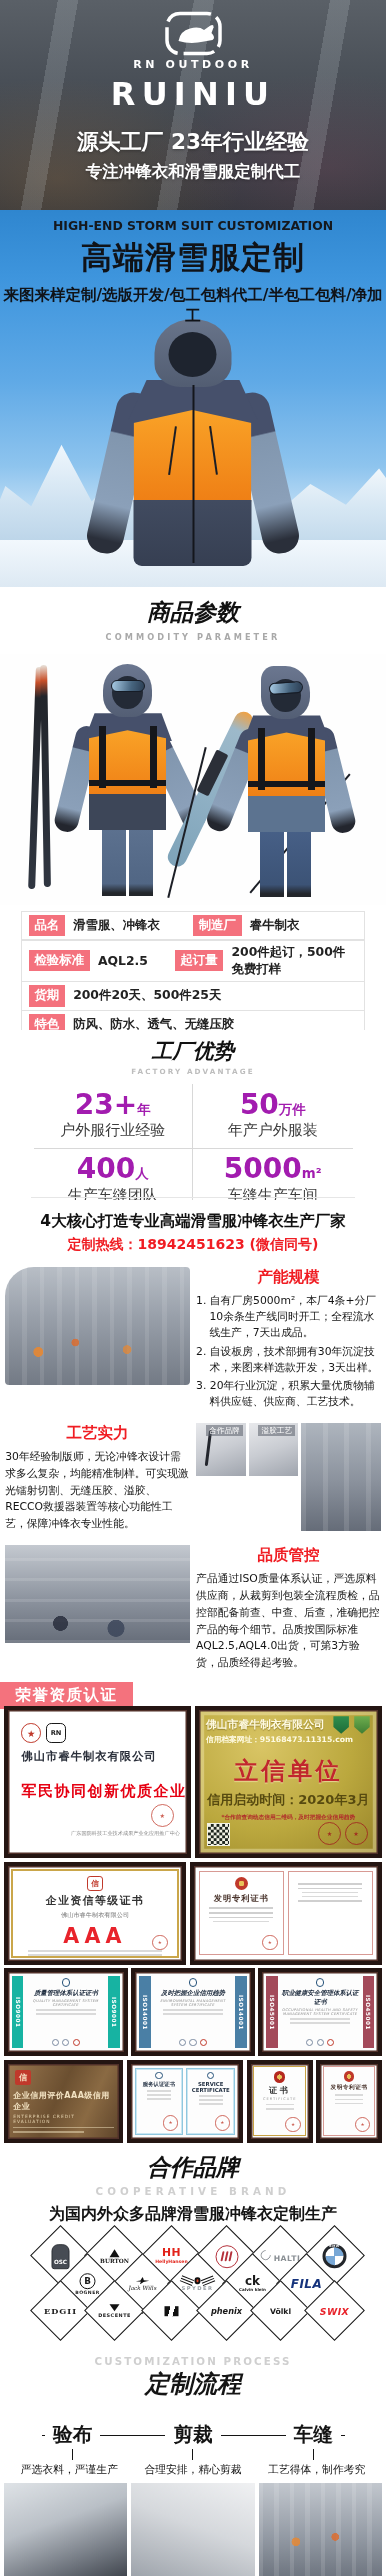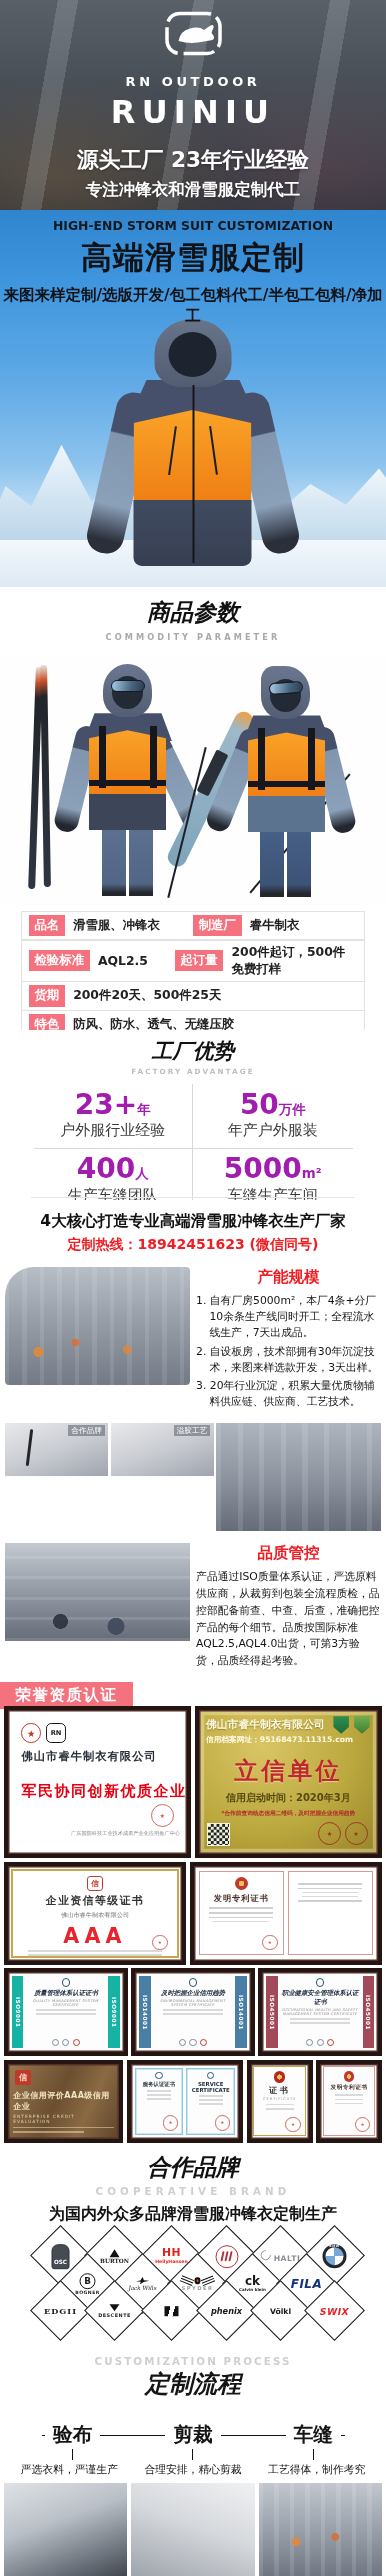--- a/index.html
+++ b/index.html
@@ -8,21 +8,21 @@
   .sec { position:relative; width:386px; overflow:hidden; }
 
   
   #s1 { height:210px; background:linear-gradient(180deg,#5a6067 0%,#464c54 45%,#31363d 100%); text-align:center; color:#fff; }
   #s1::before { content:""; position:absolute; inset:0;
     background:repeating-linear-gradient(100deg, rgba(255,255,255,0) 0 57px, rgba(225,235,240,.16) 57px 77px, rgba(255,255,255,0) 77px 134px),
                radial-gradient(ellipse at 15% 85%, rgba(230,150,60,.18), transparent 40%),
                radial-gradient(ellipse at 85% 80%, rgba(200,90,120,.15), transparent 40%); }
   #s1 .inner { position:relative; z-index:2; padding-top:10.3px; }
   .logo-svg { display:block; margin:0 auto; }
-  .logo-cap { font-size:13px; letter-spacing:3.6px; margin-top:17px; font-weight:600; }
+  .logo-cap { font-size:11px; letter-spacing:3.6px; margin-top:1px; font-weight:600; }
   .brand-name { font-size:32px; font-weight:800; letter-spacing:6.2px; margin-top:4.1px; }
   .headline { font-size:21.6px; font-weight:800; margin-top:13.4px; text-shadow:0 1px 3.1px rgba(0,0,0,.35); }
   .subheadline { font-size:16.5px; font-weight:700; margin-top:5.2px; text-shadow:0 1px 3.1px rgba(0,0,0,.35); }
 
   
   #s2 { height:377px; background:linear-gradient(180deg,#2f86cf 0%,#3e95dd 18%,#5fa9e6 45%,#8ec4ee 68%,#c8e2f6 82%,#eef6fc 100%); text-align:center; }
   .mtn { position:absolute; z-index:1; }
   .mtn-l { left:-20.6px; bottom:36px; width:216px; height:118px; background:linear-gradient(180deg,#f6fbff 0%,#cfe2f1 60%,#b8d2e7 100%); clip-path:polygon(0 100%,12% 45%,24% 62%,38% 10%,52% 58%,66% 30%,80% 70%,100% 100%); }
   .mtn-r { right:-31px; bottom:36px; width:237px; height:103px; background:linear-gradient(180deg,#ffffff 0%,#d8e8f4 55%,#bed7ea 100%); clip-path:polygon(0 100%,10% 60%,26% 25%,40% 65%,55% 35%,70% 55%,84% 20%,100% 70%,100% 100%); }
   .snow-ground { position:absolute; z-index:1; left:0; right:0; bottom:0; height:47px; background:linear-gradient(180deg,#f2f8fd 0%,#dde9f3 100%); }
@@ -132,21 +132,21 @@
   .mil-logo1 { width:19.6px; height:19.6px; border:1.5px solid #c0392b; border-radius:50%; color:#c0392b; font-size:9.3px; display:flex; align-items:center; justify-content:center; }
   .mil-logo2 { width:19.6px; height:19.6px; border:1.5px solid #1a1a1a; border-radius:5.2px; color:#1a1a1a; font-size:6.7px; font-weight:800; display:flex; align-items:center; justify-content:center; }
   .c-mil .comp { font-size:11.3px; font-weight:800; color:#2a2f3a; letter-spacing:1px; margin:6.2px 0 0 13.4px; }
   .c-mil .ttl { font-size:15px; font-weight:800; color:#e60012; letter-spacing:1.5px; margin:17.5px 0 0 13.4px; }
   .c-mil .issuer { position:absolute; right:7.2px; bottom:17.5px; font-size:5.2px; color:#8a8a8a; }
   .red-seal { position:absolute; width:23px; height:23px; border:1px solid rgba(192,57,43,.75); border-radius:50%; color:rgba(192,57,43,.8); font-size:6.2px; display:flex; align-items:center; justify-content:center; }
   .c-gold { height:152px; background:radial-gradient(ellipse at 35% 25%, #d9c565 0%, #bba83e 55%, #97832a 100%); box-shadow:inset 0 0 0 1.5px #503029, inset 0 0 0 5.2px rgba(255,250,210,.35); }
   .c-gold .comp { font-size:10.8px; font-weight:800; color:#fffbe2; text-shadow:0 0.5px 1px rgba(90,70,0,.5); margin:8.2px 0 0 7.2px; }
   .c-gold .site { font-size:7.7px; font-weight:700; color:#fffbe2; margin:3.1px 0 0 7.2px; }
   .c-gold .ttl { text-align:center; font-size:24px; font-weight:900; color:#c1272d; letter-spacing:3.1px; margin-top:9.3px; text-shadow:0 1px 1px rgba(255,245,200,.6); }
-  .c-gold .start { text-align:center; font-size:10px; font-weight:700; color:#574a10; margin-top:4.1px; }
+  .c-gold .start { text-align:center; font-size:13px; font-weight:700; color:#574a10; margin-top:4.1px; }
   .c-gold .tip { text-align:center; font-size:5.7px; font-weight:700; color:#b02a2a; margin-top:5.2px; }
   .shield { position:absolute; top:6.2px; width:15.5px; height:17.5px; background:linear-gradient(180deg,#2f8f4e,#1d6b38); clip-path:polygon(0 0,100% 0,100% 62%,50% 100%,0 62%); }
   .qr { position:absolute; left:8.2px; bottom:8.2px; width:23px; height:23px; background:conic-gradient(#1d241d 25%, #f2f2e4 0 50%, #1d241d 0 75%, #f2f2e4 0); background-size:5.7px 5.7px; border:1.5px solid #f2f2e4; }
   .gold-seal { border-color:rgba(160,30,30,.8); color:rgba(160,30,30,.85); }
   .c-credit { height:103px; }
   .c-credit .inner { position:absolute; inset:3.1px; border:2.6px double #caa64a; padding:5.2px; text-align:center; }
   .c-credit .ico { width:15.5px; height:15.5px; margin:0 auto; border:1px solid #c0392b; color:#c0392b; font-size:7.7px; font-weight:800; display:flex; align-items:center; justify-content:center; border-radius:3.1px; }
   .c-credit .ttl { font-size:10.8px; font-weight:800; letter-spacing:1.5px; color:#333; margin-top:3.1px; }
   .c-credit .comp { font-size:6.2px; color:#777; margin-top:2.1px; }
   .c-credit .grade { font-size:20.6px; font-weight:900; letter-spacing:5.2px; color:#e8232b; margin-top:4.1px; }
@@ -413,20 +413,24 @@
     <div class="col ph ph-a"></div>
     <div class="col">
       <div class="blk-title">产能规模</div>
       <div class="blk-li">1. 自有厂房5000m²，本厂4条+分厂10余条生产线同时开工；全程流水线生产，7天出成品。</div>
       <div class="blk-li">2. 自设板房，技术部拥有30年沉淀技术，来图来样选款开发，3天出样。</div>
       <div class="blk-li">3. 20年行业沉淀，积累大量优质物辅料供应链、供应商、工艺技术。</div>
     </div>
   </div>
 
   <div class="blk">
+    <div class="col">
+      <div class="blk-title">工艺实力</div>
+      <div class="blk-text">30年经验制版师，无论冲锋衣设计需求多么复杂，均能精准制样。可实现激光镭射切割、无缝压胶、溢胶、RECCO救援器装置等核心功能性工艺，保障冲锋衣专业性能。</div>
+    </div>
     <div class="col collage">
       <div class="thumb">
         <div class="zipline"></div>
         <span class="thumb-label">合作品牌</span>
       </div>
       <div class="thumb">
         <span class="thumb-label">溢胶工艺</span>
       </div>
       <div class="thumb big"></div>
     </div>

